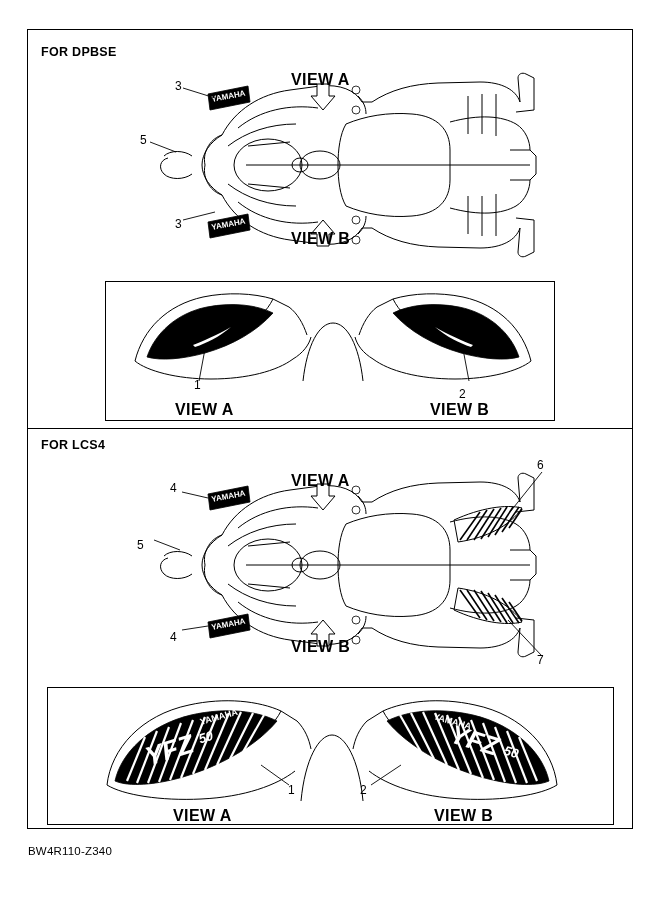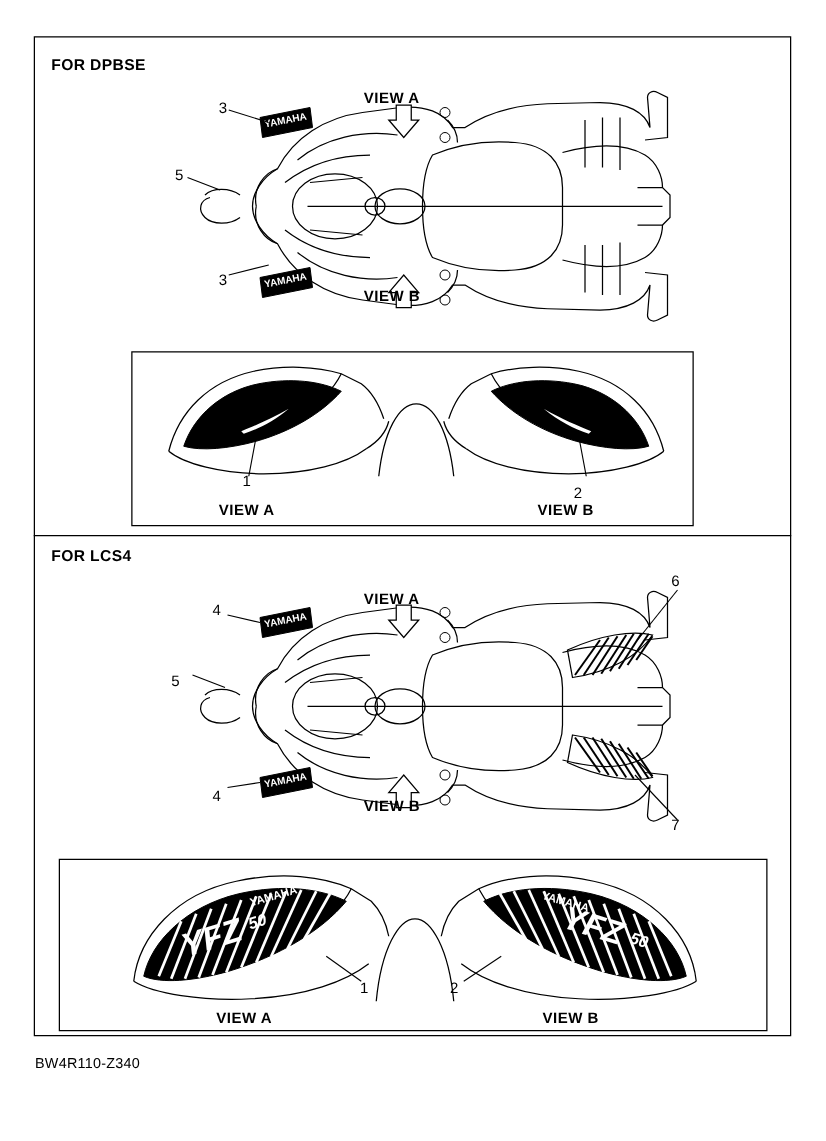--- a/index.html
+++ b/index.html
@@ -61,21 +61,21 @@
     height: 140px;
   }
   #detail-box-bottom {
     left: 47px;
     top: 687px;
     width: 567px;
     height: 138px;
   }
   .view-label {
     position: absolute;
-    font-size: 12px;
+    font-size: 16px;
     font-weight: bold;
     letter-spacing: 0.4px;
     white-space: nowrap;
   }
   .callout-num {
     position: absolute;
     font-size: 12px;
     font-weight: normal;
     white-space: nowrap;
   }

